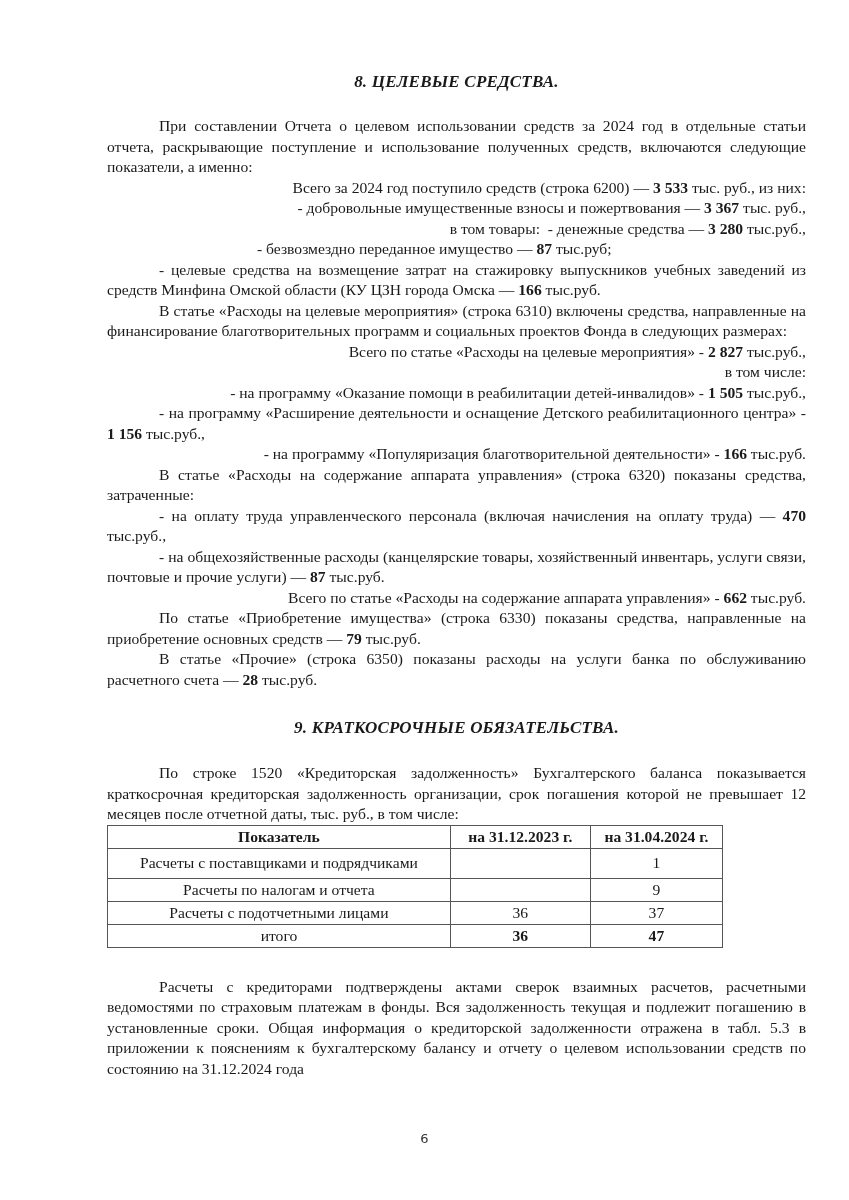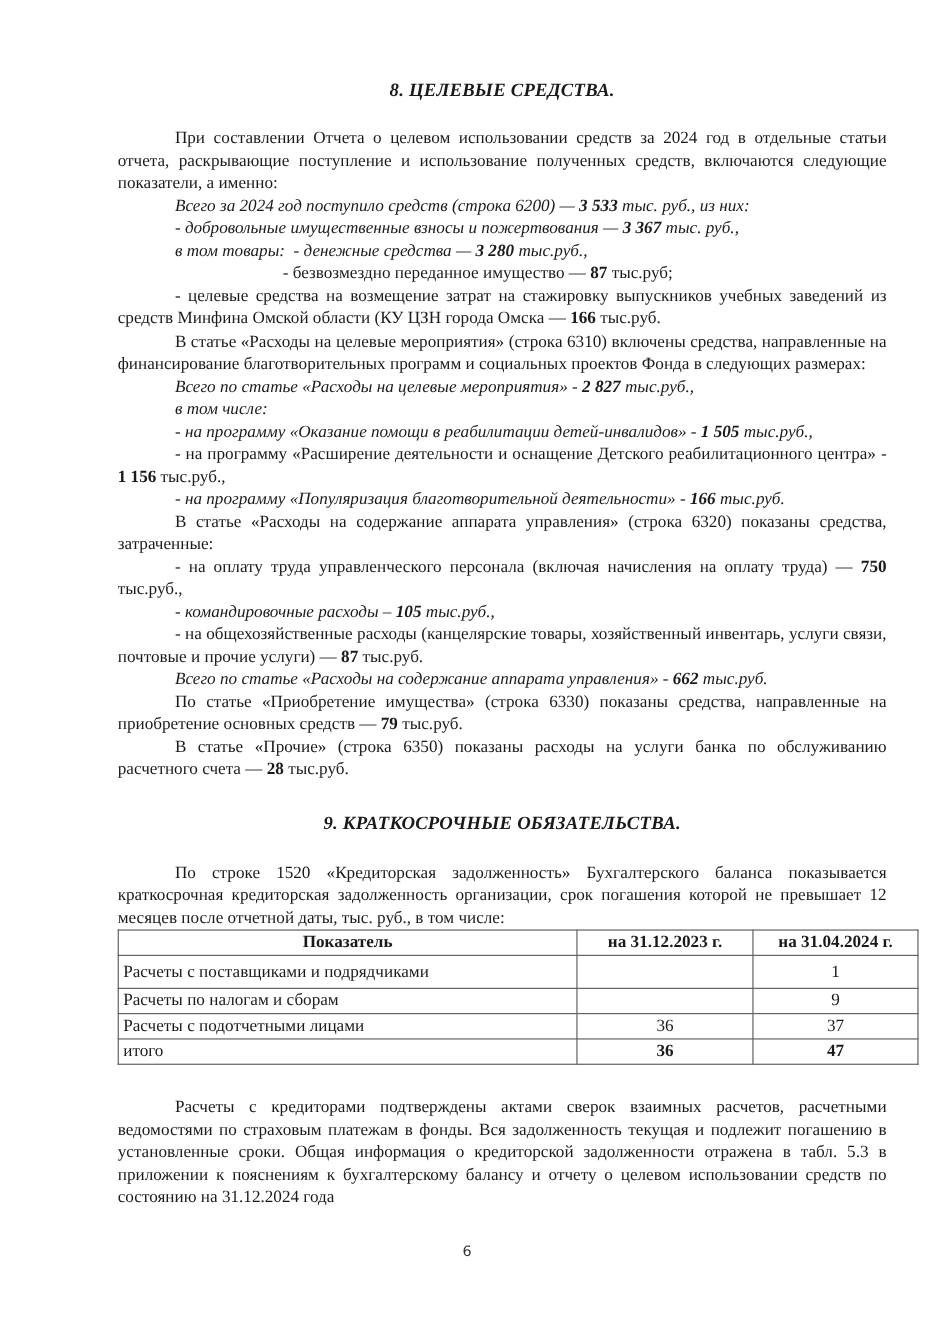--- a/index.html
+++ b/index.html
@@ -6,25 +6,25 @@
     body {
       width: 849px; height: 1200px; position: relative; overflow: hidden;
       font-family: "Liberation Serif", serif; color: #1a1a1a;
       font-size: 15.6px;
     }
     .page { position: absolute; left: 79px; top: 72px; width: 699px; margin-left: 28px; }
     .h { text-align: center; font-weight: bold; font-style: italic; font-size: 17px; margin: 0 0 24px 0; letter-spacing: 0.2px; }
     .h2 { margin-top: 28px; margin-bottom: 25px; }
     p { margin: 0; line-height: 20.5px; text-align: justify; }
     .ind { text-indent: 52px; }
-    .sub { padding-left: 52px; text-align: left; font-style: italic; }
+    .sub { padding-left: 52px; text-align: right; }
     .sub2 { padding-left: 150px; text-align: left; }
     b { font-weight: bold; }
-    table { border-collapse: collapse; width: 728px; margin-top: 0px; font-size: 15.6px; }
-    td, th { border: 1px solid #555; padding: 0 4px; height: 22px; line-height: 20px; }
+    table { border-collapse: collapse; width: 616px; margin-top: 0px; font-size: 15.6px; }
+    td, th { border: 1px solid #555; padding: 0 4px; height: 22px; line-height: 20px; text-align: center; }
     th { font-weight: bold; text-align: center; }
     td.num { text-align: center; }
     .col1 { width: 400px; }
     .col2 { width: 148px; }
     .col3 { width: 138px; }
     .rtall td { height: 29px; }
     .after { margin-top: 29px; }
     .pagenum { position: absolute; left: 0; width: 849px; top: 1131px; text-align: center; font-family: "DejaVu Sans", sans-serif; font-size: 13px; color: #333; }
   </style>
 </head>
@@ -39,22 +39,21 @@
   <p class="sub" style="white-space:pre"><span>в том товары:  - денежные средства — </span><b>3 280</b><span> тыс.руб.,</span></p>
   <p class="sub2"><span>- безвозмездно переданное имущество — </span><b>87</b><span> тыс.руб;</span></p>
   <p class="ind"><span>- целевые средства на возмещение затрат на стажировку выпускников учебных заведений из средств Минфина Омской области (КУ ЦЗН города Омска — </span><b>166</b><span> тыс.руб.</span></p>
   <p class="ind">В статье «Расходы на целевые мероприятия» (строка 6310) включены средства, направленные на финансирование благотворительных программ и социальных проектов Фонда в следующих размерах:</p>
   <p class="sub"><span>Всего по статье «Расходы на целевые мероприятия» - </span><b>2 827</b><span> тыс.руб.,</span></p>
   <p class="sub">в том числе:</p>
   <p class="sub"><span>- на программу «Оказание помощи в реабилитации детей-инвалидов» - </span><b>1 505</b><span> тыс.руб.,</span></p>
   <p class="ind"><span>- на программу «Расширение деятельности и оснащение Детского реабилитационного центра» - </span><b>1 156</b><span> тыс.руб.,</span></p>
   <p class="sub"><span>- на программу «Популяризация благотворительной деятельности» - </span><b>166</b><span> тыс.руб.</span></p>
   <p class="ind">В статье «Расходы на содержание аппарата управления» (строка 6320) показаны средства, затраченные:</p>
-  <p class="ind"><span>- на оплату труда управленческого персонала (включая начисления на оплату труда) — </span><b>750</b><span> тыс.руб.,</span></p>
-  <p class="sub"><span>- командировочные расходы – </span><b>105</b><span> тыс.руб.,</span></p>
+  <p class="ind"><span>- на оплату труда управленческого персонала (включая начисления на оплату труда) — </span><b>470</b><span> тыс.руб.,</span></p>
   <p class="ind"><span>- на общехозяйственные расходы (канцелярские товары, хозяйственный инвентарь, услуги связи, почтовые и прочие услуги) — </span><b>87</b><span> тыс.руб.</span></p>
   <p class="sub"><span>Всего по статье «Расходы на содержание аппарата управления» - </span><b>662</b><span> тыс.руб.</span></p>
   <p class="ind"><span>По статье «Приобретение имущества» (строка 6330) показаны средства, направленные на приобретение основных средств — </span><b>79</b><span> тыс.руб.</span></p>
   <p class="ind"><span>В статье «Прочие» (строка 6350) показаны расходы на услуги банка по обслуживанию расчетного счета — </span><b>28</b><span> тыс.руб.</span></p>
 
   <div class="h h2">9.  КРАТКОСРОЧНЫЕ ОБЯЗАТЕЛЬСТВА.</div>
 
   <p class="ind">По строке 1520 «Кредиторская задолженность» Бухгалтерского баланса показывается краткосрочная кредиторская задолженность организации, срок погашения которой не превышает 12 месяцев после отчетной даты, тыс. руб., в том числе:</p>
 
   <table>
@@ -63,21 +62,21 @@
       <th class="col1">Показатель</th>
       <th class="col2">на 31.12.2023 г.</th>
       <th class="col3">на 31.04.2024 г.</th>
     </tr>
     <tr class="rtall">
       <td>Расчеты с поставщиками и подрядчиками</td>
       <td class="num"></td>
       <td class="num">1</td>
     </tr>
     <tr>
-      <td>Расчеты по налогам и сборам</td>
+      <td>Расчеты по налогам и отчета</td>
       <td class="num"></td>
       <td class="num">9</td>
     </tr>
     <tr>
       <td>Расчеты с подотчетными лицами</td>
       <td class="num">36</td>
       <td class="num">37</td>
     </tr>
     <tr>
       <td style="font-weight:normal">итого</td>

